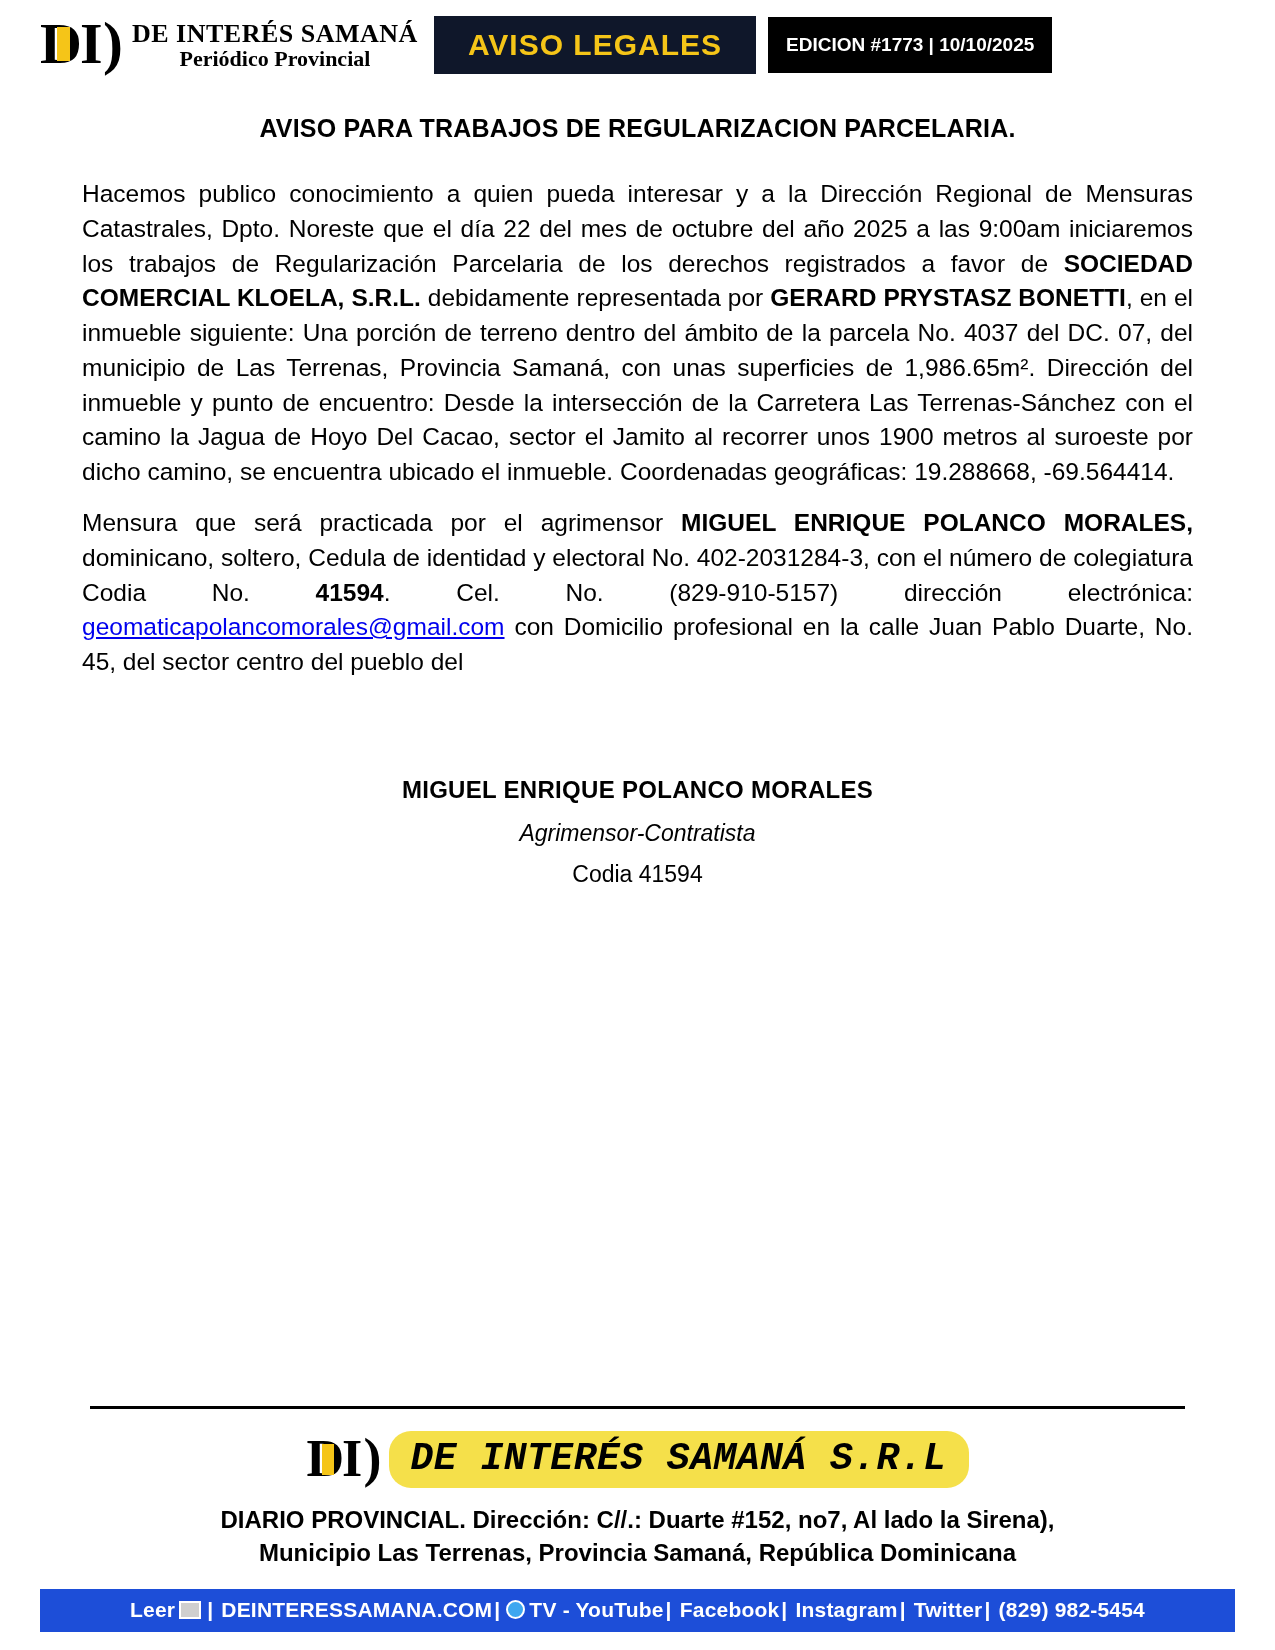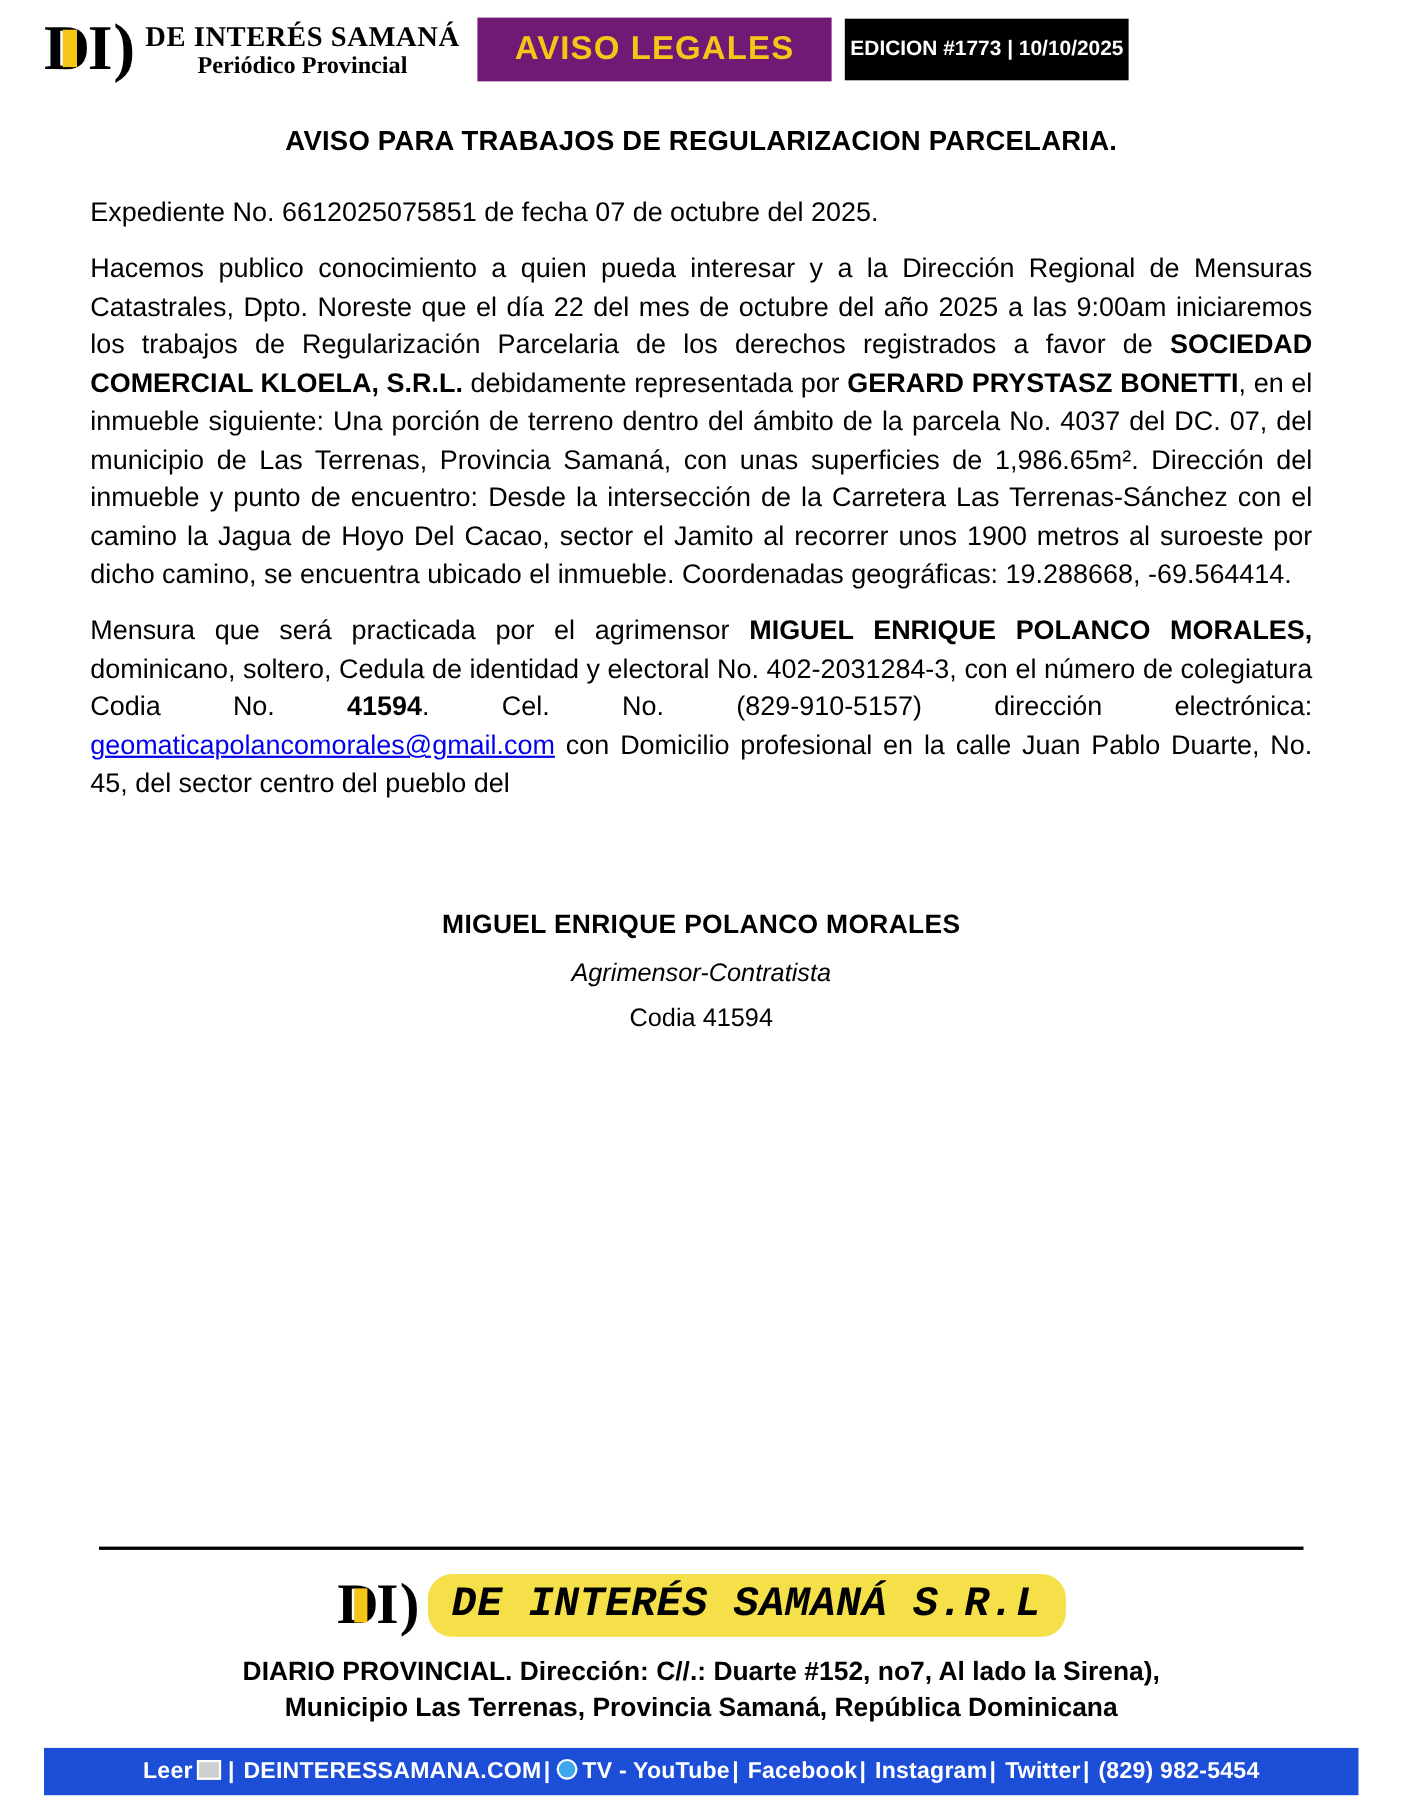--- a/index.html
+++ b/index.html
@@ -72,35 +72,35 @@
     letter-spacing: 0.5px;
     font-family: "Liberation Serif", serif;
   }
   .logo-text .l2 {
     font-size: 22px;
     font-weight: bold;
     font-family: "Liberation Serif", serif;
     text-align: center;
   }
   .aviso-banner {
-    background: #701a75;
+    background: #0f172a;
     color: #f5c518;
     font-weight: bold;
     font-size: 30px;
     letter-spacing: 1px;
     padding: 12px 34px;
     margin-left: 16px;
     white-space: nowrap;
   }
   .edicion-box {
     background: #000000;
     color: #ffffff;
     font-size: 19px;
     font-weight: bold;
-    padding: 17px 5px;
+    padding: 17px 18px;
     margin-left: 12px;
     white-space: nowrap;
   }
 
   
   .doc {
     padding: 0 82px;
   }
   .doc-title {
     text-align: center;
@@ -252,21 +252,20 @@
     </div>
   </div>
   <div class="aviso-banner">AVISO LEGALES</div>
   <div class="edicion-box">EDICION #1773 | 10/10/2025</div>
 </div>
 
 <div class="doc">
 
   <div class="doc-title">AVISO PARA TRABAJOS DE REGULARIZACION PARCELARIA.</div>
 
-  <p class="para first">Expediente No. 6612025075851 de fecha 07 de octubre del 2025.</p>
 
   <p class="para"><span>Hacemos publico conocimiento a quien pueda interesar y a la Dirección Regional de Mensuras Catastrales, Dpto. Noreste que el día 22 del mes de octubre del año 2025 a las 9:00am iniciaremos los trabajos de Regularización Parcelaria de los derechos registrados a favor de </span><b>SOCIEDAD COMERCIAL KLOELA, S.R.L.</b><span> debidamente representada por </span><b>GERARD PRYSTASZ BONETTI</b><span>, en el inmueble siguiente: Una porción de terreno dentro del ámbito de la parcela No. 4037 del DC. 07, del municipio de Las Terrenas, Provincia Samaná, con unas superficies de 1,986.65m². Dirección del inmueble y punto de encuentro: Desde la intersección de la Carretera Las Terrenas-Sánchez con el camino la Jagua de Hoyo Del Cacao, sector el Jamito al recorrer unos 1900 metros al suroeste por dicho camino, se encuentra ubicado el inmueble. Coordenadas geográficas:  19.288668, -69.564414.</span></p>
 
   <p class="para"><span>Mensura que será practicada por el agrimensor </span><b>MIGUEL ENRIQUE POLANCO MORALES,</b><span> dominicano, soltero, Cedula de identidad y electoral No. 402-2031284-3, con el número de colegiatura Codia No. </span><b>41594</b><span>. Cel. No. (829-910-5157) dirección electrónica: </span><a class="email-link" href="#">geomaticapolancomorales@gmail.com</a><span> con Domicilio profesional en la calle Juan Pablo Duarte, No. 45, del sector centro del pueblo del</span></p>
 
   <div class="signature">
     <div class="sig-name">MIGUEL ENRIQUE POLANCO MORALES</div>
     <div class="sig-role">Agrimensor-Contratista</div>
     <div class="sig-codia">Codia 41594</div>
   </div>

